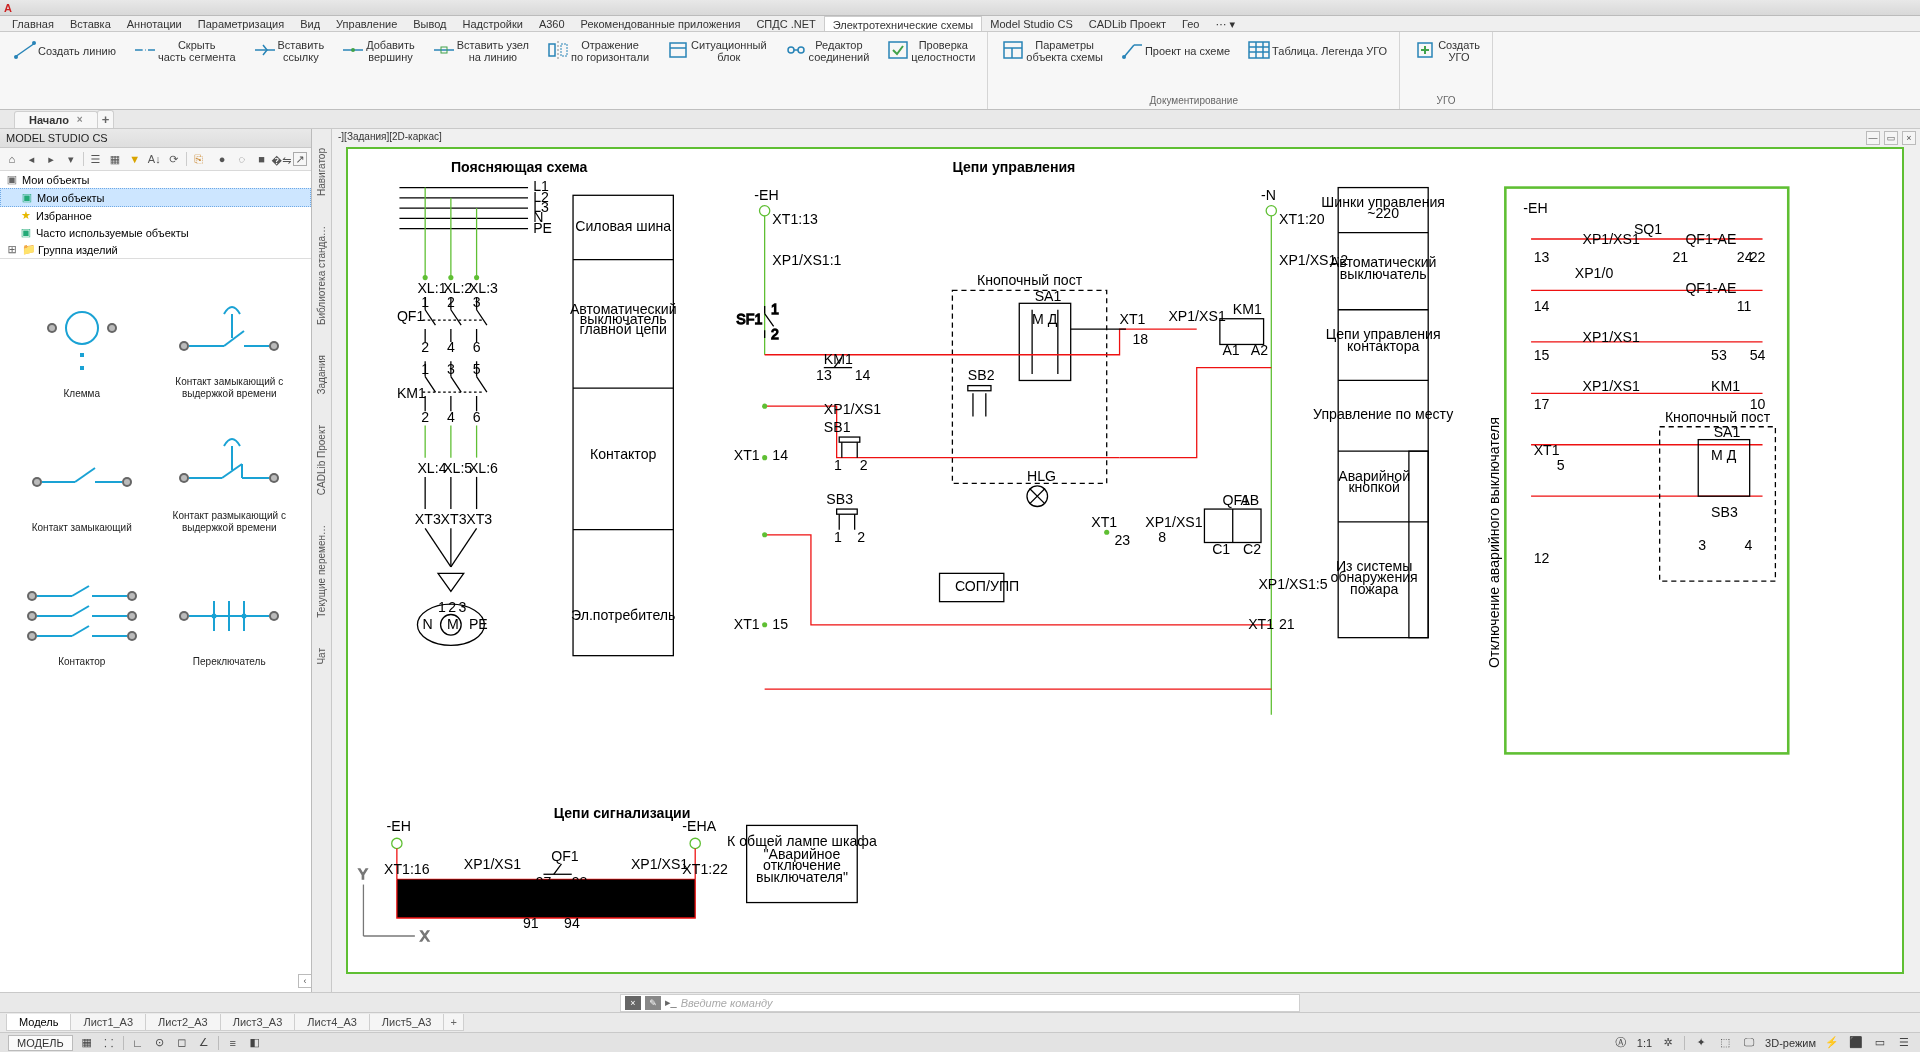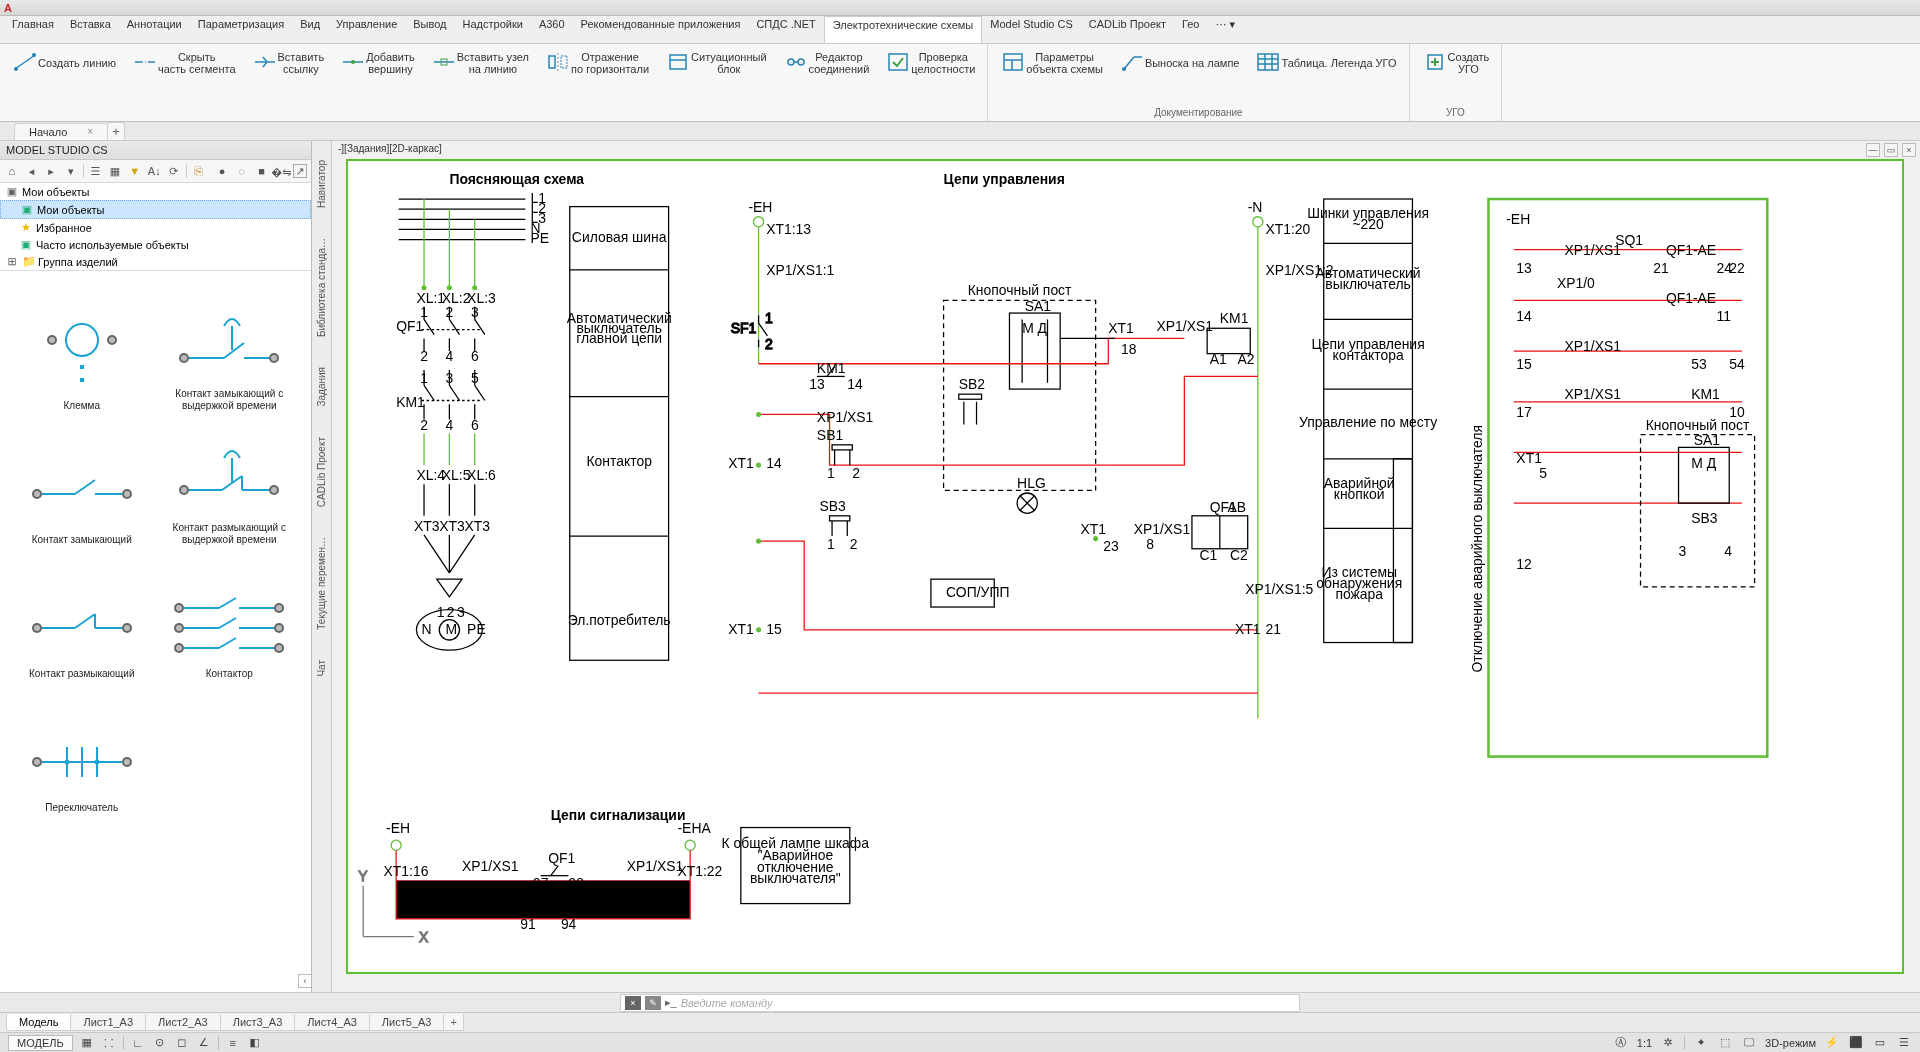--- a/index.html
+++ b/index.html
@@ -1,31 +1,31 @@
 <!DOCTYPE html>
 <html><head>
 <meta charset="utf-8">
 <style>
 * { margin: 0; padding: 0; box-sizing: border-box; font-family: "Segoe UI", Tahoma, sans-serif; font-size: 11px; }
 body { background: #dadada; width: 1920px; height: 1052px; overflow: hidden; user-select: none; display:flex; flex-direction:column; }
 .titlebar { height: 16px; background: linear-gradient(#e8e8e8,#d8d8d8); border-bottom: 1px solid #bbb; }
 .titlebar .logo { display:inline-block; width:12px; height:12px; margin:2px 4px; color:#c22; font-weight:bold; }
-.menubar { height: 28px; background: #efefef; border-bottom: 1px solid #c9c9c9; display: flex; align-items: stretch; padding-left: 4px; }
+.menubar { height: 16px; background: #efefef; border-bottom: 1px solid #c9c9c9; display: flex; align-items: stretch; padding-left: 4px; }
 .menuitem { padding: 0 8px; line-height:16px; color: #333; cursor: default; }
 .menuitem.active { background: #fff; border: 1px solid #ccc; border-bottom: none; }
 .ribbon { background: #f7f7f7; border-bottom: 1px solid #bfbfbf; display: flex; }
 .rgroup { border-right: 1px solid #d5d5d5; padding: 4px 8px 0 8px; display: flex; flex-direction: column; align-items: center; }
 .rgroup-body { display: flex; gap: 8px; align-items: flex-start; height: 56px; }
 .rbtn { display: flex; flex-direction: row; align-items: center; justify-content: flex-start; padding: 2px 4px; cursor: default; min-width: 48px; }
 .rbtn .ricon { width: 26px; height: 24px; margin-bottom: 2px; display:flex; align-items:center; justify-content:center; }
 .rbtn .ricon svg { width:24px; height:22px; }
 .rbtn span { line-height: 1.1; text-align: center; color: #333; white-space: pre; }
 .rgroup-label { font-size: 10px; color: #666; text-align: center; padding: 3px 0; width:100%; }
 .docbar { height: 19px; background: #e9e9e9; border-bottom: 1px solid #c9c9c9; display:flex; align-items:center; padding-left:14px; gap:0; }
-.doctab { padding: 2px 14px; background: #f7f7f7; border: 1px solid #cfcfcf; border-bottom:none; border-radius: 3px 3px 0 0; margin-right:-1px; font-size:11px; color:#333; display:flex; align-items:center; gap:20px; }
+.doctab { padding: 2px 14px; background: #f7f7f7; border: 1px solid #cfcfcf; border-bottom:none; border-radius: 3px 3px 0 0; margin-right:-1px; font-size:11px; color:#333; display:flex; align-items:center; gap:8px;font-weight:bold; }
 .doctab .x { color:#888; font-size:10px; }
 .doctab.plus { padding:1px 4px; font-size:13px; color:#666; }
 .workrow { flex:1; display:flex; min-height:0; }
 .sidebar { width: 312px; background:#f4f4f4; border-right:1px solid #bbb; display:flex; flex-direction:column; position:relative; }
 .side-head { background: linear-gradient(#e9e9e9,#dedede); border-bottom:1px solid #c9c9c9; padding:3px 6px; font-size:11px; color:#222; }
 .side-tool { background:#f6f6f6; border-bottom:1px solid #d9d9d9; padding:3px 4px; display:flex; gap:4px; align-items:center; }
 .side-tool span { display:inline-flex; width:16px; height:16px; align-items:center; justify-content:center; color:#555; }
 .tree { background:#fff; border-bottom:1px solid #ddd; font-size:11px; }
 .tree .row { padding:2px 6px; display:flex; align-items:center; gap:4px; }
 .tree .row.sel { background:#cde6ff; border:1px dotted #6fa9e6; }
@@ -203,21 +203,21 @@
 объекта схемы</span>
         </div>
         <div class="rbtn">
           <div class="ricon">
             <svg>
               <line x1="4" y1="18" x2="14" y2="6" class="ico-stroke"></line>
               <line x1="14" y1="6" x2="22" y2="6" class="ico-stroke"></line>
               <circle cx="4" cy="18" r="2" fill="#2884b7"></circle>
             </svg>
           </div>
-          <span>Выноска на лампе</span>
+          <span>Проект на схеме</span>
         </div>
         <div class="rbtn">
           <div class="ricon">
             <svg>
               <rect x="2" y="3" width="20" height="16" class="ico-stroke"></rect>
               <line x1="2" y1="8" x2="22" y2="8" class="ico-stroke"></line>
               <line x1="2" y1="13" x2="22" y2="13" class="ico-stroke"></line>
               <line x1="9" y1="3" x2="9" y2="19" class="ico-stroke"></line>
               <line x1="16" y1="3" x2="16" y2="19" class="ico-stroke"></line>
             </svg>
@@ -356,35 +356,20 @@
               <line x1="25" y1="58" x2="58" y2="58" stroke="#1aa2d4" stroke-width="2"></line>
               <line x1="58" y1="58" x2="78" y2="44" stroke="#1aa2d4" stroke-width="2"></line>
               <line x1="78" y1="44" x2="78" y2="58" stroke="#1aa2d4" stroke-width="2"></line>
               <line x1="78" y1="58" x2="105" y2="58" stroke="#1aa2d4" stroke-width="2"></line>
               <path d="M60 26 q8 -14 16 0" fill="none" stroke="#1aa2d4" stroke-width="2"></path>
               <line x1="68" y1="26" x2="68" y2="50" stroke="#1aa2d4" stroke-width="2"></line>
             </svg>
           </div>
           <div class="plabel">Контакт размыкающий с
 выдержкой времени</div>
-        </div>
-        <div class="pcell">
-          <div class="pimg">
-            <svg viewBox="0 0 130 90">
-              <circle cx="20" cy="50" r="5" fill="#666"></circle>
-              <circle cx="20" cy="50" r="3" fill="#bbb"></circle>
-              <circle cx="110" cy="50" r="5" fill="#666"></circle>
-              <circle cx="110" cy="50" r="3" fill="#bbb"></circle>
-              <line x1="25" y1="50" x2="58" y2="50" stroke="#1aa2d4" stroke-width="2"></line>
-              <line x1="58" y1="50" x2="78" y2="36" stroke="#1aa2d4" stroke-width="2"></line>
-              <line x1="78" y1="36" x2="78" y2="50" stroke="#1aa2d4" stroke-width="2"></line>
-              <line x1="78" y1="50" x2="105" y2="50" stroke="#1aa2d4" stroke-width="2"></line>
-            </svg>
-          </div>
-          <div class="plabel">Контакт размыкающий</div>
         </div>
         <div class="pcell">
           <div class="pimg">
             <svg viewBox="0 0 130 90">
               <circle cx="15" cy="30" r="5" fill="#666"></circle>
               <circle cx="15" cy="30" r="3" fill="#bbb"></circle>
               <circle cx="115" cy="30" r="5" fill="#666"></circle>
               <circle cx="115" cy="30" r="3" fill="#bbb"></circle>
               <circle cx="15" cy="50" r="5" fill="#666"></circle>
               <circle cx="15" cy="50" r="3" fill="#bbb"></circle>

